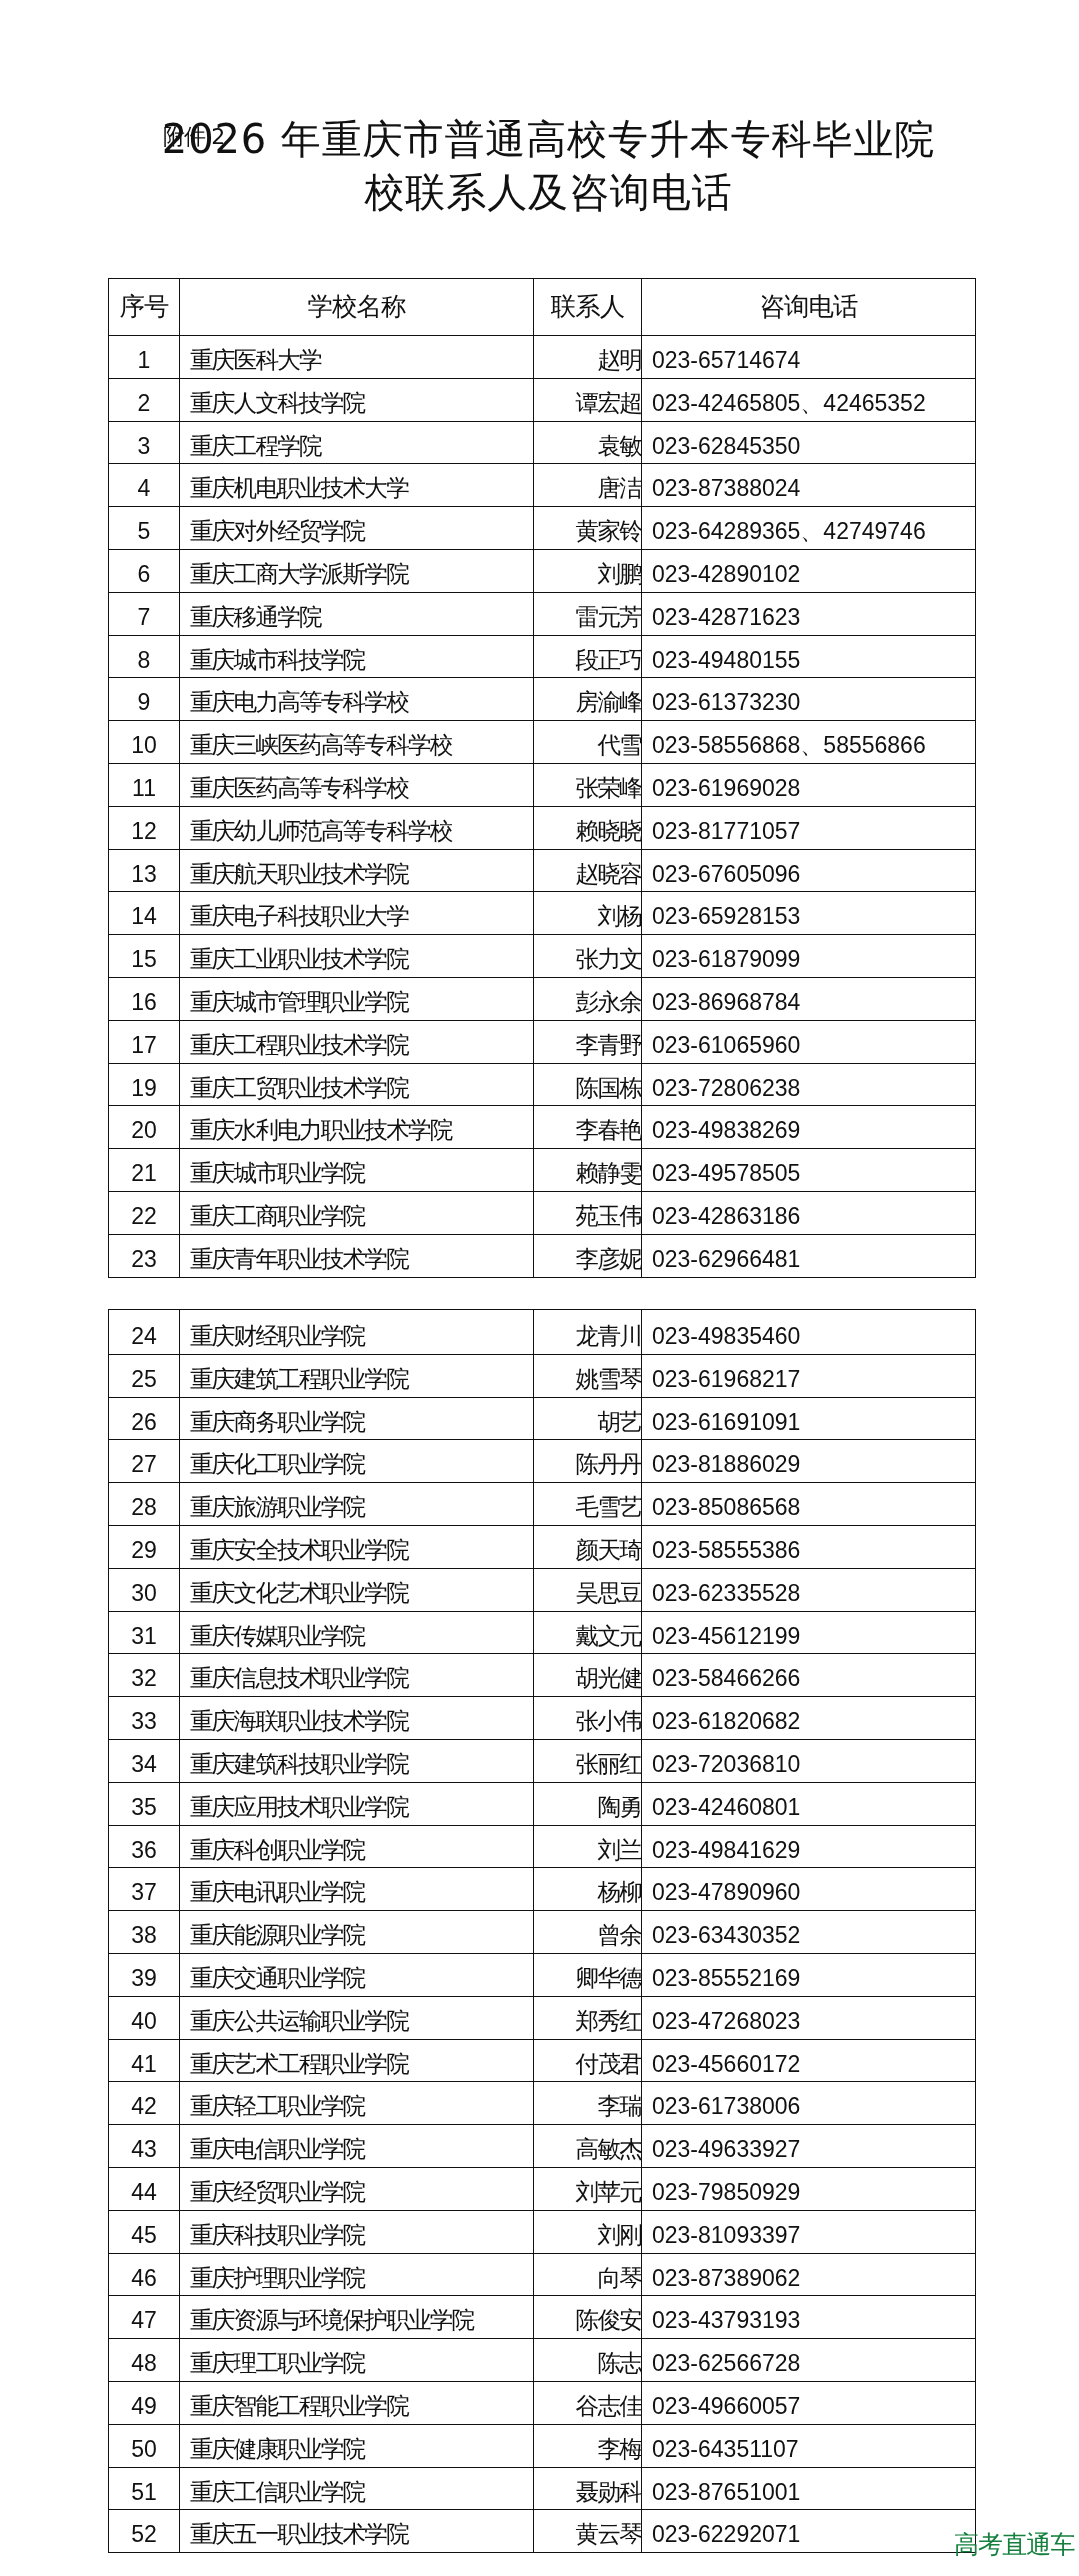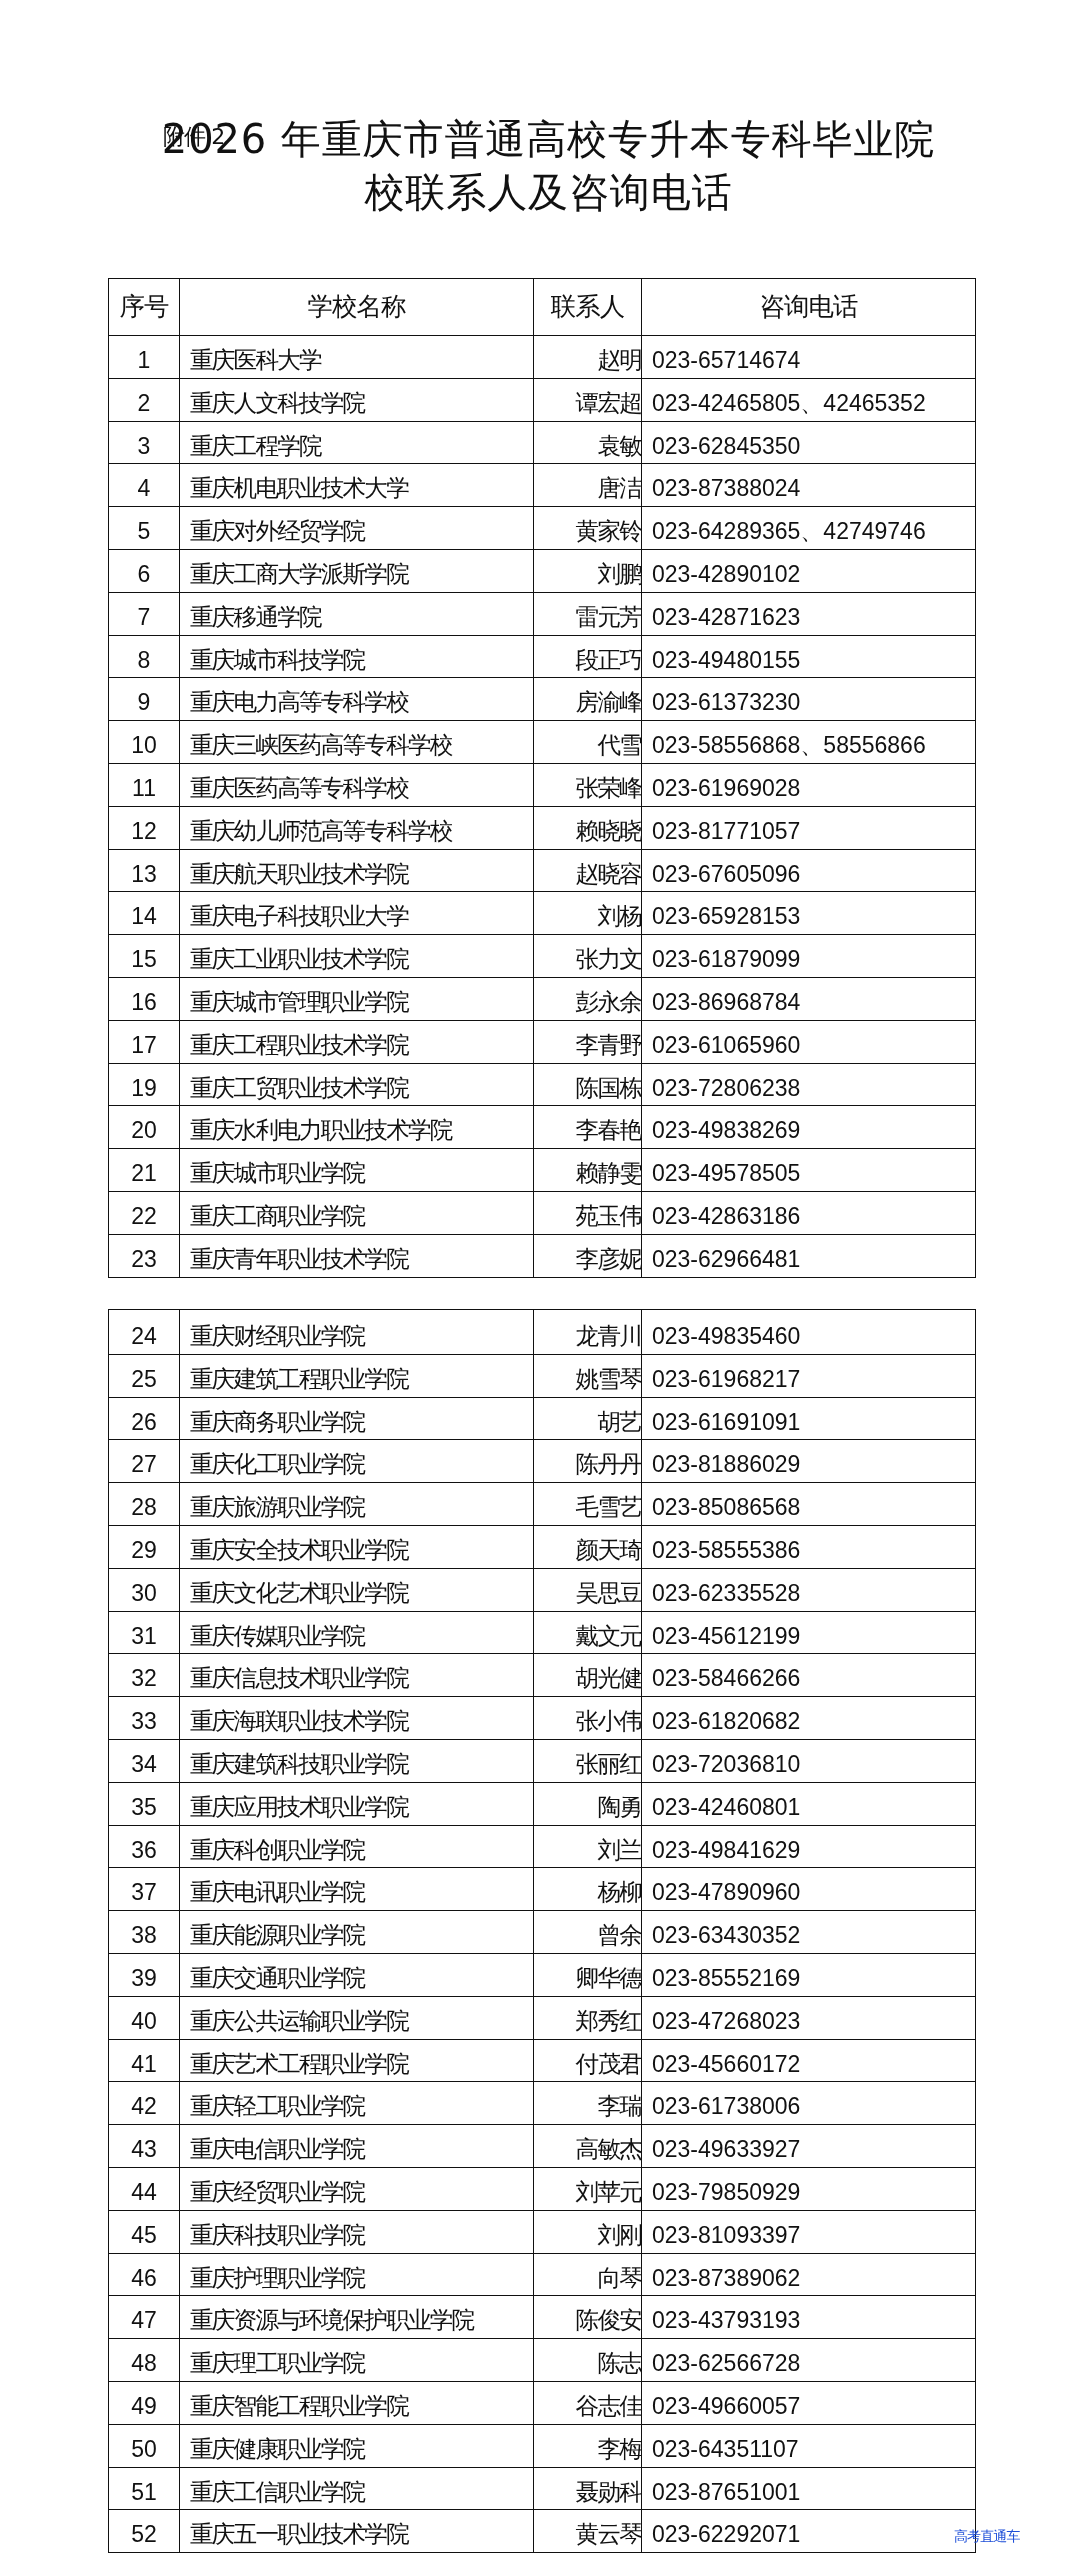--- a/index.html
+++ b/index.html
@@ -38,22 +38,22 @@
       padding-bottom: 1.8px !important;
     }
     td.no { text-align: center; font-family: "Liberation Sans", sans-serif; font-size: 23px; }
     td.school { padding-left: 10px !important; letter-spacing: -1.8px; }
     td.contact { padding-left: 9px !important; letter-spacing: -1.8px; text-align: right; }
     td.phone { padding-left: 10px !important; font-family: Liberation Sans, sans-serif; font-size: 23px; }
     #table-1 { top: 278px; }
     #table-2 { top: 1309px; }
     #table-2 tr.first td { height: 42px; }
     .watermark {
-      position: absolute; left: 954px; top: 2528px; font-size: 14px;
-      color: #1d4ed8; letter-spacing: -0.9px;
+      position: absolute; left: 954px; top: 2528px; font-size: 25px;
+      color: #15803d; letter-spacing: -0.9px;
     }
   </style>
 </head>
 <body>
 
 <div class="attachment">附件 2</div>
 <div class="title l1">2026 年重庆市普通高校专升本专科毕业院</div>
 <div class="title l2">校联系人及咨询电话</div>
 
 <table class="contacts" id="table-1">

